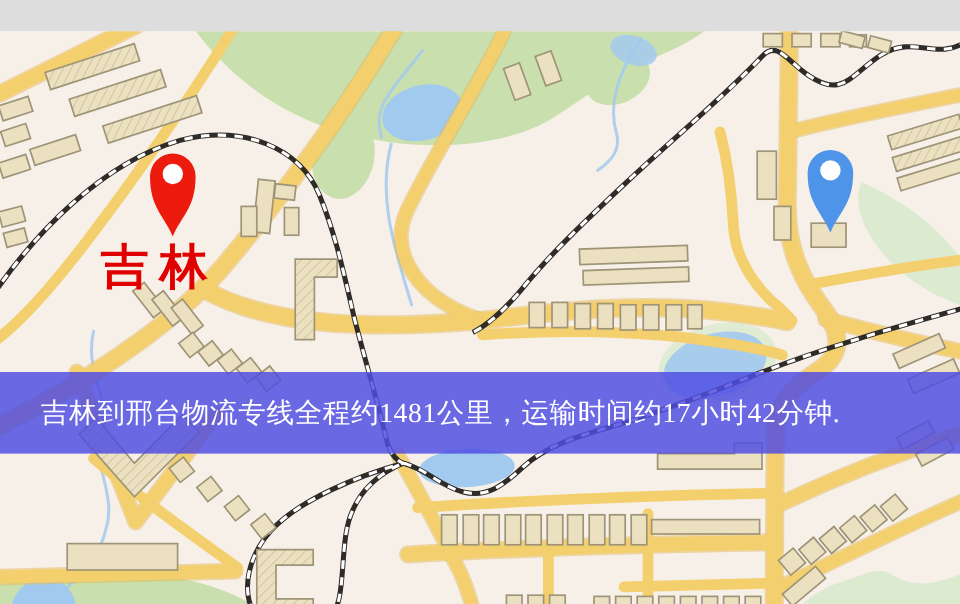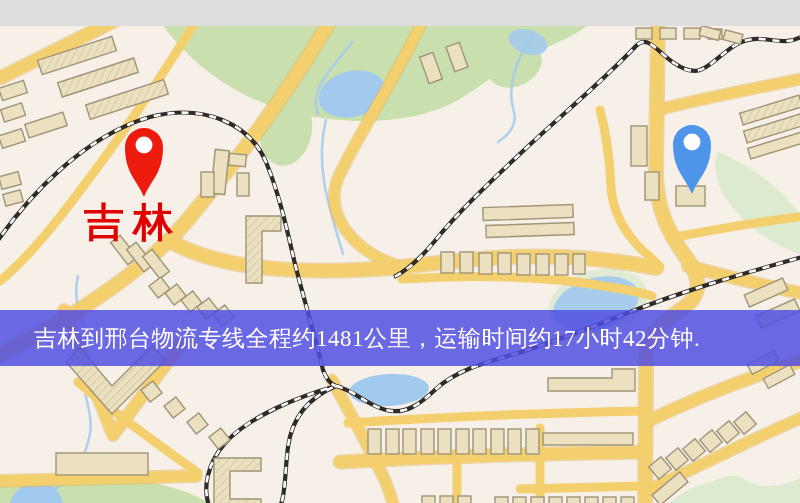--- a/index.html
+++ b/index.html
@@ -25,21 +25,21 @@
   .pin-dest{fill:var(--pin-dest)}
   .pin-hole{fill:#ffffff}
 
   
   .place-label{position:absolute;font-family:"Liberation Serif","DejaVu Serif",serif;
                font-weight:700;font-size:40px;line-height:1;white-space:nowrap;}
   .label-origin{left:84px;top:177px;color:var(--label-origin);letter-spacing:9px;}
   .label-dest{left:638px;top:178px;color:var(--label-dest);letter-spacing:7px;}
 
   
-  .banner{position:absolute;left:0;right:0;top:284px;height:56px;display:flex;align-items:center;}
+  .banner{position:absolute;left:0;right:0;top:284px;height:68px;display:flex;align-items:center;}
   .banner-fill{position:absolute;inset:0;background:var(--banner-bg);opacity:.84;}
   .banner-text{position:relative;margin-left:34px;color:var(--banner-text);
                font-family:"Liberation Serif","DejaVu Serif",serif;
                font-size:23px;letter-spacing:.5px;white-space:nowrap;}
 </style>
 </head>
 <body>
 
 <div class="stage">
 

